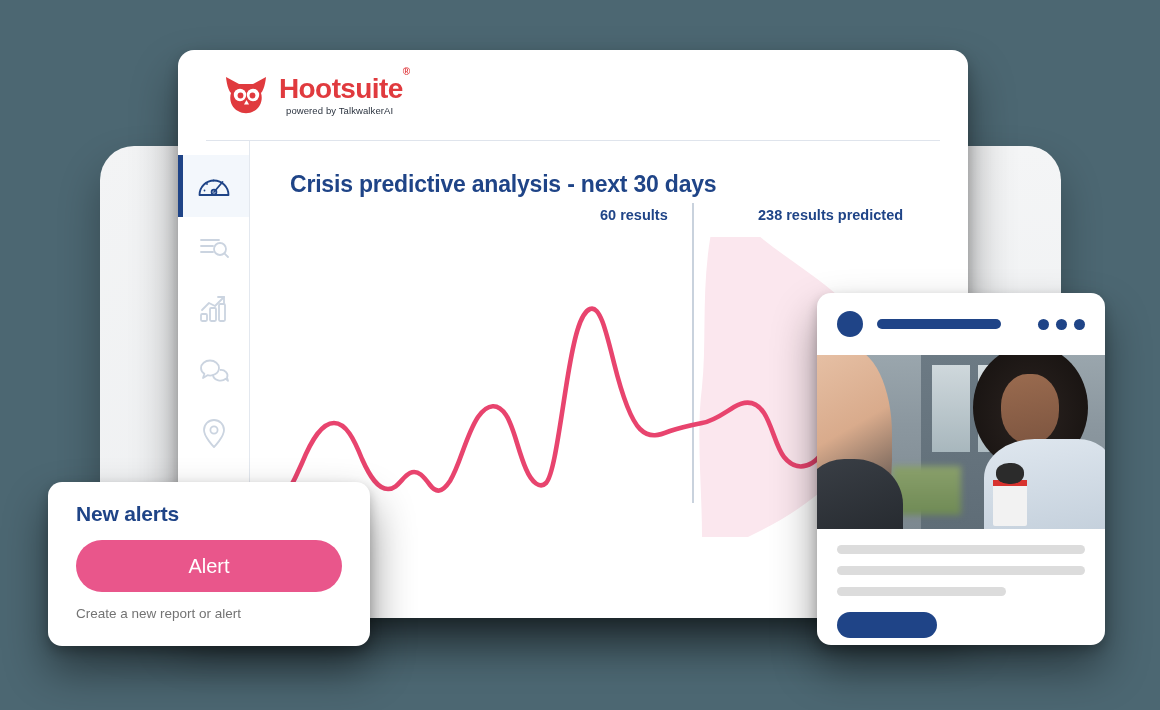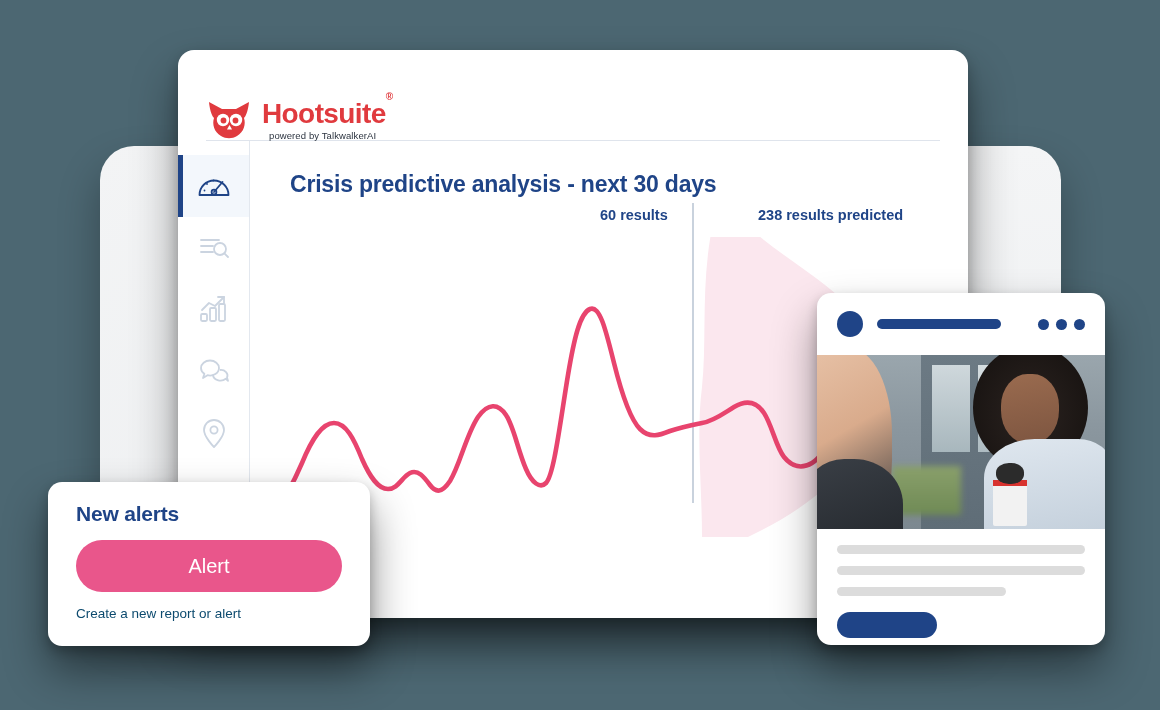--- a/index.html
+++ b/index.html
@@ -44,22 +44,22 @@
     height: 568px;
     background: #ffffff;
     border-radius: 16px;
     box-shadow: 0 26px 46px rgba(0,0,0,0.42), 0 6px 14px rgba(0,0,0,0.22);
     overflow: hidden;
   }
 
   .dash-header {
     height: 90px;
     display: flex;
-    align-items: flex-end;
-    padding-left: 28px;
+    align-items: center;
+    padding-left: 45px;
     box-sizing: border-box;
   }
 
   .logo-row { display: flex; align-items: center; gap: 10px; }
   .owl { width: 46px; height: 40px; flex: none; }
   .logo-text { display: flex; flex-direction: column; line-height: 1; }
   .brand {
     font-size: 28px;
     font-weight: 700;
     color: #E03A3E;
@@ -363,21 +363,21 @@
     color: #ffffff;
     font-size: 20px;
     font-family: "Liberation Sans", sans-serif;
     border: none;
     cursor: pointer;
   }
   .alerts-link {
     display: block;
     margin-top: 14px;
     font-size: 13.5px;
-    color: #0c4a6e;
+    color: #737373;
     text-decoration: none;
     cursor: pointer;
   }
 </style>
 </head>
 <body>
 
 <div class="stage">
 
   <div class="bg-card-left"></div>

